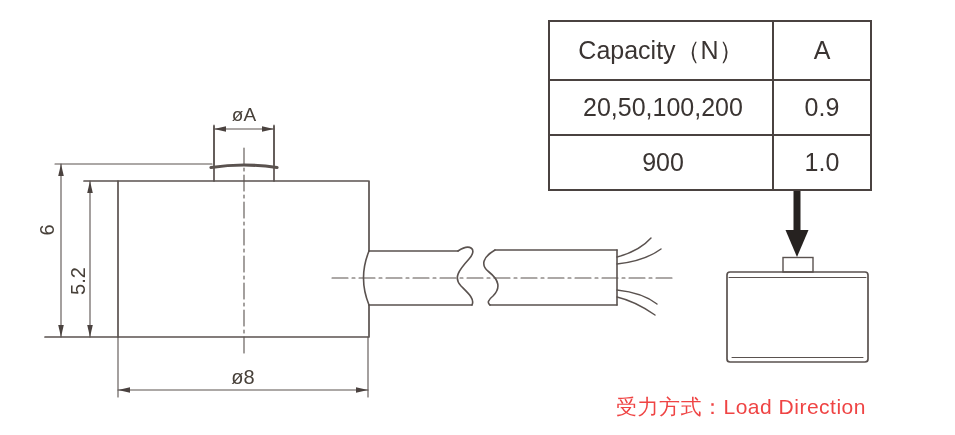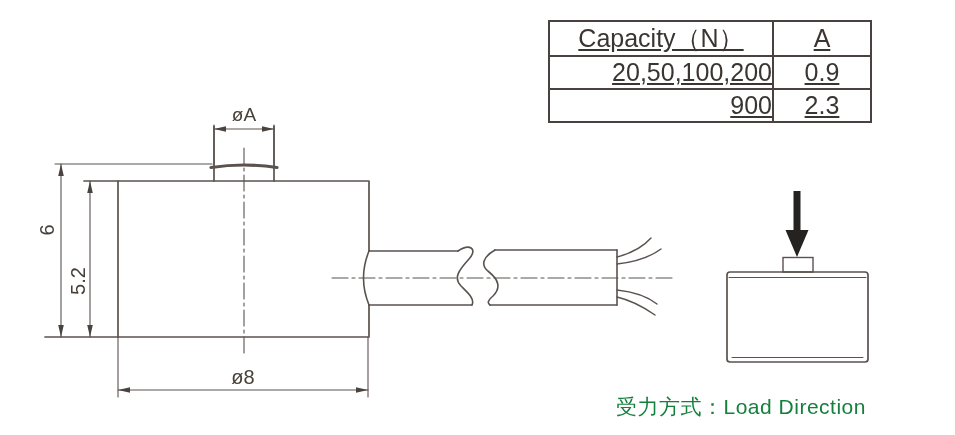--- a/index.html
+++ b/index.html
@@ -9,31 +9,31 @@
   }
   .drawing-svg{position:absolute;left:0;top:0;}
 
   
   .spec-table{
     position:absolute;left:548px;top:20px;border-collapse:collapse;
     color:#3a3432;font-size:25px;
   }
   .spec-table td,.spec-table th{
     border:2px solid #4a4240;font-weight:normal;
-    height:33px;box-sizing:border-box;padding:0;text-decoration:underline;
+    height:33px;box-sizing:border-box;padding:12px;
   }
   .spec-table .col-capacity{width:224px;}
   .spec-table .col-a{width:98px;text-align:center;}
   .spec-table th.col-capacity{text-align:center;}
-  .spec-table td.col-capacity{text-align:right;padding-left:16px;}
+  .spec-table td.col-capacity{text-align:center;padding-left:16px;}
 
   
   .load-caption{
     position:absolute;left:616px;top:393px;
-    font-size:21px;color:#15803d;letter-spacing:0.5px;white-space:nowrap;
+    font-size:21px;color:#ef4444;letter-spacing:0.5px;white-space:nowrap;
   }
 
   .dim-label{fill:#474039;font-family:"Liberation Sans", sans-serif;}
 </style>
 </head>
 <body>
 
 <div class="canvas">
 
   <svg class="drawing-svg" width="955" height="435" viewBox="0 0 955 435">
@@ -127,20 +127,20 @@
         <tr>
       <th class="col-capacity">Capacity（N）</th>
       <th class="col-a">A</th>
     </tr>
     <tr>
       <td class="col-capacity">20,50,100,200</td>
       <td class="col-a">0.9</td>
     </tr>
     <tr>
       <td class="col-capacity">900</td>
-      <td class="col-a">2.3</td>
+      <td class="col-a">1.0</td>
     </tr>
   </tbody>
     </table>
 
   <div class="load-caption">受力方式：Load Direction</div>
 
 </div>
 
 </body></html>

